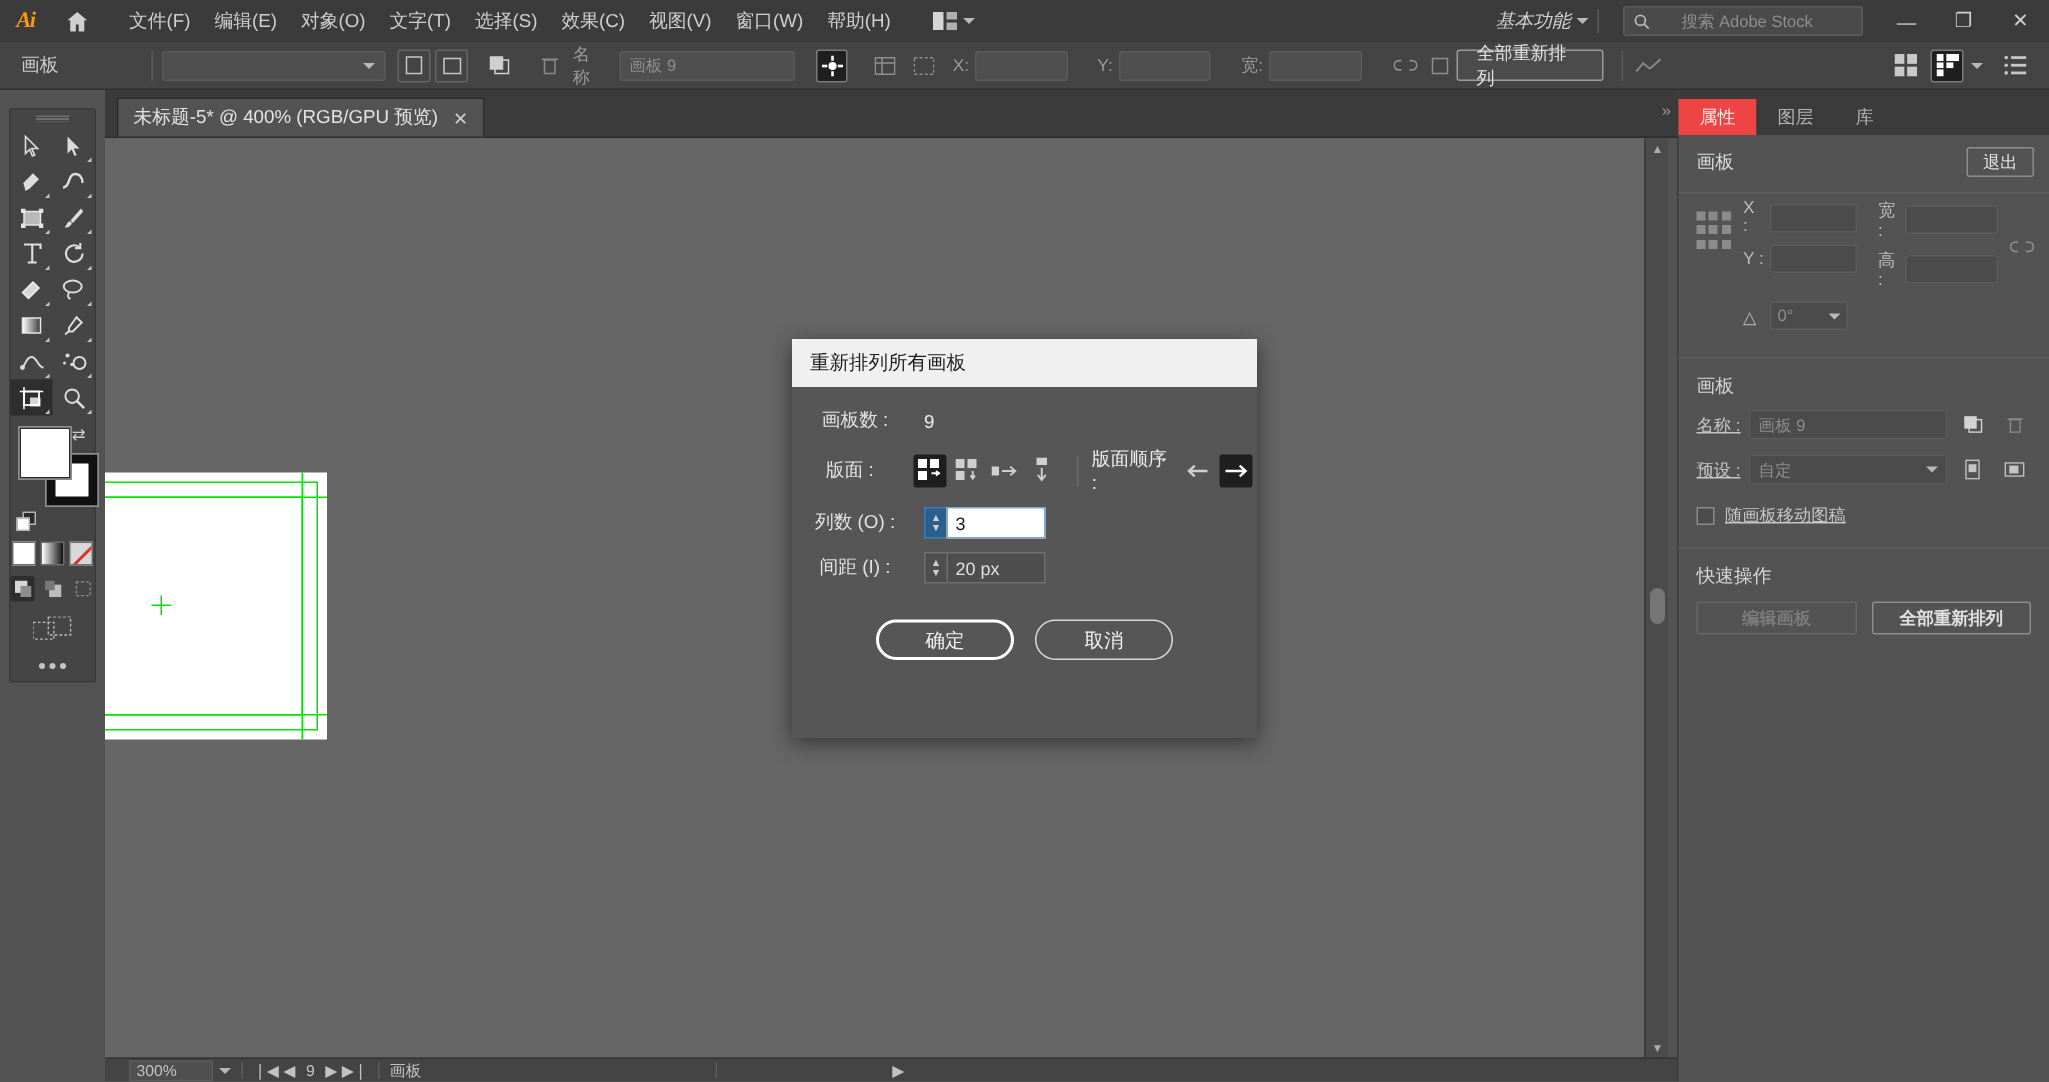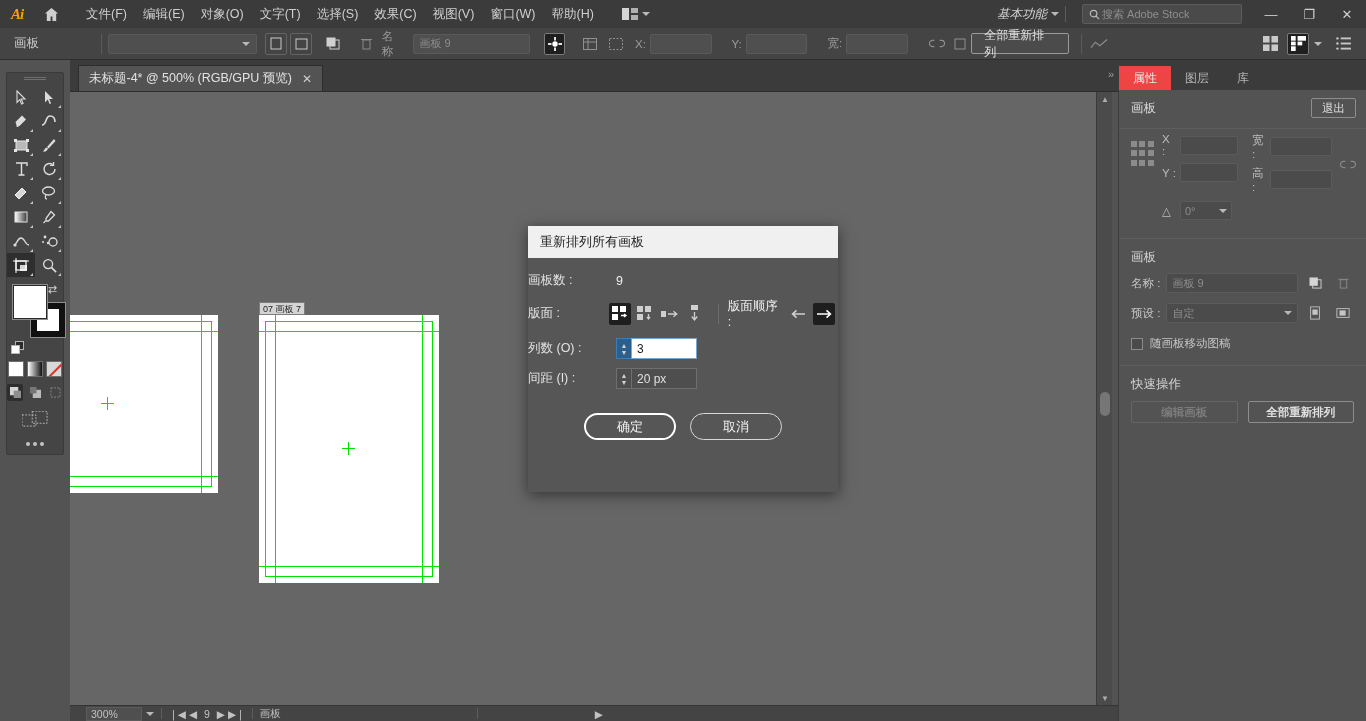--- a/index.html
+++ b/index.html
@@ -25,21 +25,21 @@
   .home-btn{ width:34px;height:28px;display:flex;align-items:center;justify-content:center;}
   .menu-items{ display:flex; align-items:center; margin-left:10px; }
   .menu-item{
     padding:4px 8px; font-size:12.5px; color:#cfcfcf; white-space:nowrap; cursor:default;
   }
   .ws-switcher{ display:flex;align-items:center;gap:4px;margin-left:14px;padding:3px 6px;}
   .menu-right{ position:absolute; right:0; top:0; height:28px; display:flex; align-items:center; }
   .ws-label{ font-size:12.5px; color:#d2d2d2; padding:0 4px;font-style:italic;}
   .chev{ width:0;height:0;border-left:4px solid transparent;border-right:4px solid transparent;border-top:4px solid #b9b9b9; }
   .search-box{
-    display:flex; align-items:center; gap:2px; width:160px; height:20px;
+    display:flex; align-items:center; gap:21px; width:160px; height:20px;
     background:#4a4a4a; border:1px solid #5c5c5c; border-radius:2px; padding:0 6px; margin:0 10px;
   }
   .search-box .ph{ font-size:11px; color:#8e8e8e; }
   .wincontrols{ display:flex; align-items:center; }
   .wc{ width:38px; height:28px; display:flex; align-items:center; justify-content:center; color:#cfcfcf; font-size:13px;}
   .vsep{ width:1px;height:16px;background:#5c5c5c;margin:0 6px; }
 
   
   .ctrlbar{
     position:absolute; left:0; top:28px; width:1366px; height:32px;
@@ -184,40 +184,40 @@
   .ptitle{ padding:6px 12px 2px; font-size:12.5px; color:#d6d6d6; }
   .xform{ padding:4px 10px 8px 12px; display:flex; align-items:flex-start; gap:8px; }
   .refgrid{ width:26px;height:26px; display:grid; grid-template-columns:repeat(3,1fr); grid-template-rows:repeat(3,1fr); gap:2px; margin-top:8px;}
   .refgrid i{ background:#8b8b8b; width:6px;height:6px;}
   .ffrow{ display:flex; align-items:center; gap:4px; margin-bottom:6px; }
   .flabel{ font-size:11.5px; color:#bdbdbd; width:14px; }
   .finput{ width:58px; height:19px; background:#4b4b4b; border:1px solid #5b5b5b; border-radius:2px;}
   .finput.wide{ width:62px; }
   .rowpair{ display:flex; gap:14px;}
   .prow{ display:flex; align-items:center; gap:6px; padding:4px 12px; }
-  .plabel{ font-size:11.5px; color:#c6c6c6; white-space:nowrap;}
+  .plabel{ font-size:11.5px; color:#c6c6c6; white-space:nowrap;text-decoration:underline;}
   .pinput{ flex:1; height:20px; background:#4b4b4b;border:1px solid #5b5b5b;border-radius:2px;
     display:flex;align-items:center;padding:0 5px;color:#8d8d8d;font-size:11px;}
   .pselect{ flex:1; height:20px; background:#4b4b4b;border:1px solid #5b5b5b;border-radius:2px;
     display:flex;align-items:center;justify-content:space-between;padding:0 5px;color:#8d8d8d;font-size:11px;}
   .cbrow{ display:flex; align-items:center; gap:7px; padding:8px 12px 4px;}
   .cbox{ width:12px;height:12px;background:#4b4b4b;border:1px solid #8c8c8c; position:relative;}
 
   
   .modal{
     position:absolute; left:528px; top:226px; width:310px; height:266px;
     background:#565656; box-shadow:0 3px 14px rgba(0,0,0,.5);
   }
   .modal-title{
     height:32px; background:#f0f0f0; color:#1c1c1c; font-size:13px;
     display:flex; align-items:center; padding-left:12px;
   }
   .modal-body{ padding:14px 0 0 0; }
   .mrow{ display:flex; align-items:center; margin-bottom:9px; }
-  .mlabel{ font-size:12.5px; color:#e2e2e2; text-align:left; width:88px; padding-right:4px; white-space:nowrap;}
+  .mlabel{ font-size:12.5px; color:#e2e2e2; text-align:center; width:88px; padding-right:4px; white-space:nowrap;}
   .mvalue{ font-size:12.5px; color:#ededed; }
   .seggroup{ display:flex; align-items:center; }
   .segbtn{
     width:22px;height:22px; display:flex;align-items:center;justify-content:center;
     color:#d8d8d8; border-radius:2px; margin-right:3px;
   }
   .segbtn.on{ background:#1e1e1e; color:#fff; }
   .stepper{ display:flex; align-items:center; }
   .spin{
     width:15px; height:21px; background:#4e4e4e; border:1px solid #6f6f6f; border-right:none;
@@ -581,48 +581,38 @@
       <div class="dots">
           <i></i>
           <i></i>
           <i></i>
         </div>
     </div>
   </div>
 
   <div class="tabbar">
     <div class="doctab">
-      <span>未标题-4* @ 500% (RGB/GPU 预览)</span>
+      <span>未标题-5* @ 400% (RGB/GPU 预览)</span>
       <span class="tabclose">✕</span>
     </div>
     <div class="arrow-r">»</div>
   </div>
 
   <div class="canvas">
 
     <div class="artboard" style="left:-72px; top:223px; width:220px; height:178px;">
       <div class="green-rect" style="left:6px;top:6px;right:6px;bottom:6px;"></div>
       <div class="green-rect" style="left:16px;top:16px;right:16px;bottom:16px;"></div>
       <div class="center-cross" style="left:103px;top:82px;"></div>
       <div class="guide-h" style="top:16px;"></div>
       <div class="guide-h" style="bottom:16px;"></div>
 
       <div class="guide-v" style="right:16px;"></div>
     </div>
 
-    <div class="artboard" style="left:189px; top:223px; width:180px; height:268px;">
-      <div class="ab-label">07 画板 7</div>
-      <div class="green-rect" style="left:6px;top:6px;right:6px;bottom:6px;"></div>
-      <div class="green-rect" style="left:16px;top:16px;right:16px;bottom:16px;"></div>
-      <div class="center-cross" style="left:83px;top:127px;"></div>
-      <div class="guide-h" style="top:16px;"></div>
-      <div class="guide-h" style="bottom:16px;"></div>
-      <div class="guide-v" style="left:16px;"></div>
-      <div class="guide-v" style="right:16px;"></div>
-    </div>
 
   </div>
 
   <div class="vscroll">
     <div class="ar" style="top:0">▲</div>
     <div class="thumb"></div>
     <div class="ar" style="bottom:0">▼</div>
   </div>
 
   <div class="statusbar">

